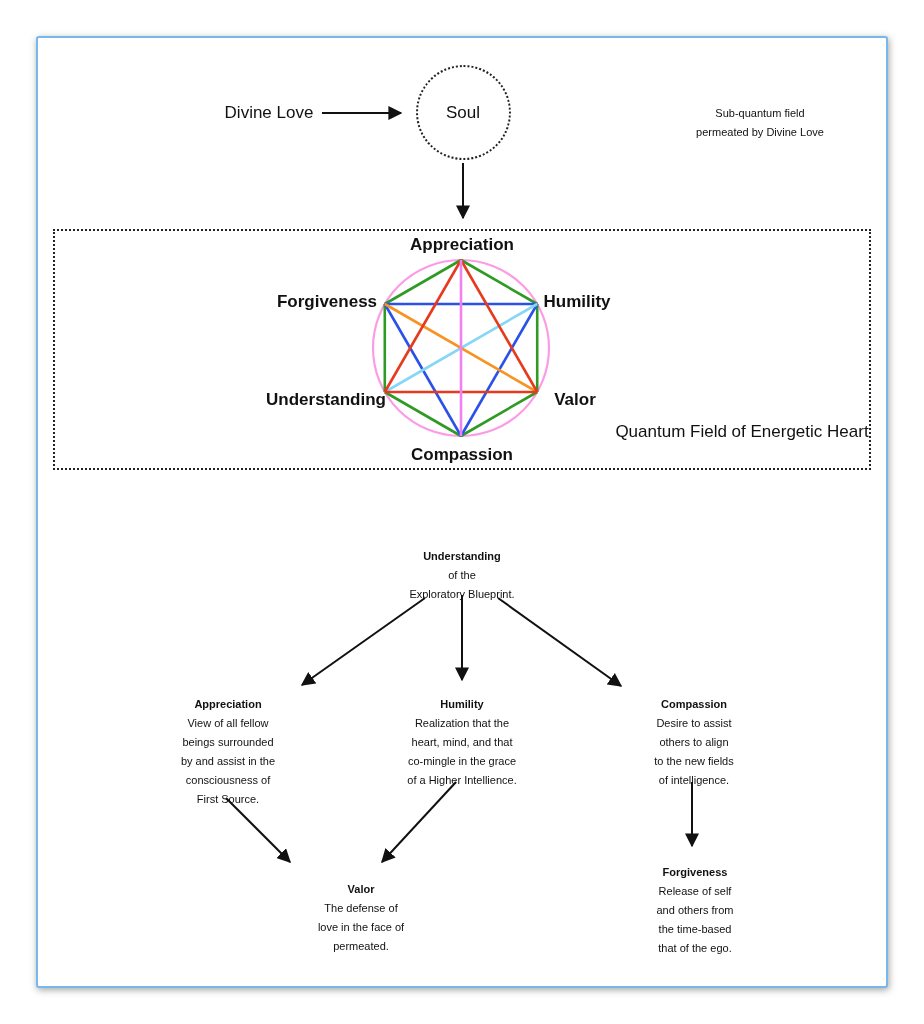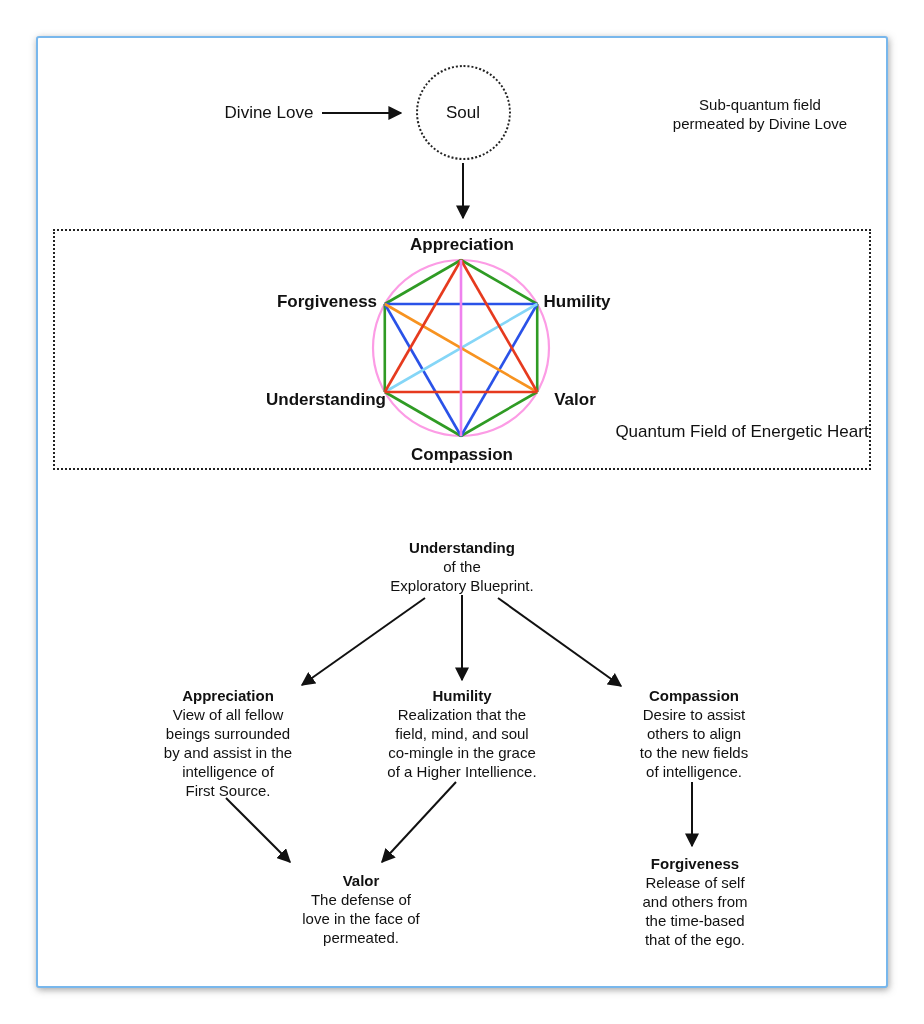--- a/index.html
+++ b/index.html
@@ -5,21 +5,21 @@
   * { margin:0; padding:0; box-sizing:border-box; }
   html,body { width:924px; height:1024px; background:#ffffff; }
   body { font-family:"Liberation Sans", sans-serif; color:#111; position:relative; overflow:hidden; }
   .frame { position:absolute; left:36px; top:36px; width:852px; height:952px;
            border:2px solid #78b7ec; border-radius:3px;
            box-shadow:1px 2px 7px rgba(90,90,90,.55); background:#fff; }
   .overlay { position:absolute; left:0; top:0; pointer-events:none; }
   .t { position:absolute; transform:translate(-50%,-50%); font-size:17px; white-space:nowrap; }
   .b { font-weight:bold; }
   .block { position:absolute; transform:translateX(-50%); text-align:center;
-           font-size:15px; line-height:19px; white-space:nowrap; }
+           font-size:11px; line-height:19px; white-space:nowrap;margin-top:9px; }
   .soul-circle { position:absolute; left:416px; top:65px; width:95px; height:95px;
                  border:2.5px dotted #222; border-radius:50%; background:#fff; }
   .dashed-box { position:absolute; left:53px; top:229px; width:818px; height:241px;
                 border:2px dotted #222; }
 </style>
 </head>
 <body>
 
 <div class="frame"></div>
 
@@ -84,28 +84,28 @@
   <div class="b">Understanding</div>
   <div>of the</div>
   <div>Exploratory Blueprint.</div>
 </div>
 
 <div class="block" style="left:228px; top:686px">
   <div class="b">Appreciation</div>
   <div>View of all fellow</div>
   <div>beings surrounded</div>
   <div>by and assist in the</div>
-  <div>intelligence of</div>
+  <div>consciousness of</div>
   <div>First Source.</div>
 </div>
 
 <div class="block" style="left:462px; top:686px">
   <div class="b">Humility</div>
   <div>Realization that the</div>
-  <div>field, mind, and soul</div>
+  <div>heart, mind, and that</div>
   <div>co-mingle in the grace</div>
   <div>of a Higher Intellience.</div>
 </div>
 
 <div class="block" style="left:694px; top:686px">
   <div class="b">Compassion</div>
   <div>Desire to assist</div>
   <div>others to align</div>
   <div>to the new fields</div>
   <div>of intelligence.</div>

